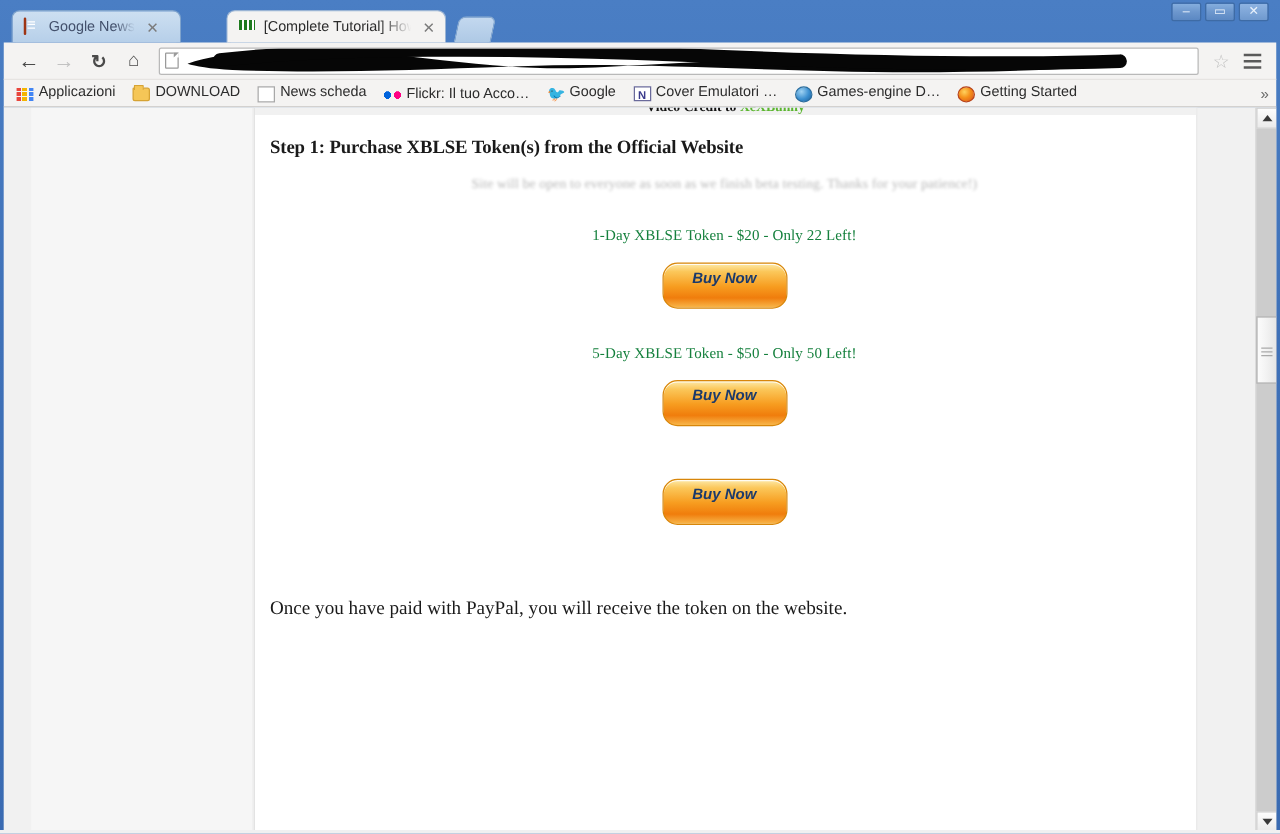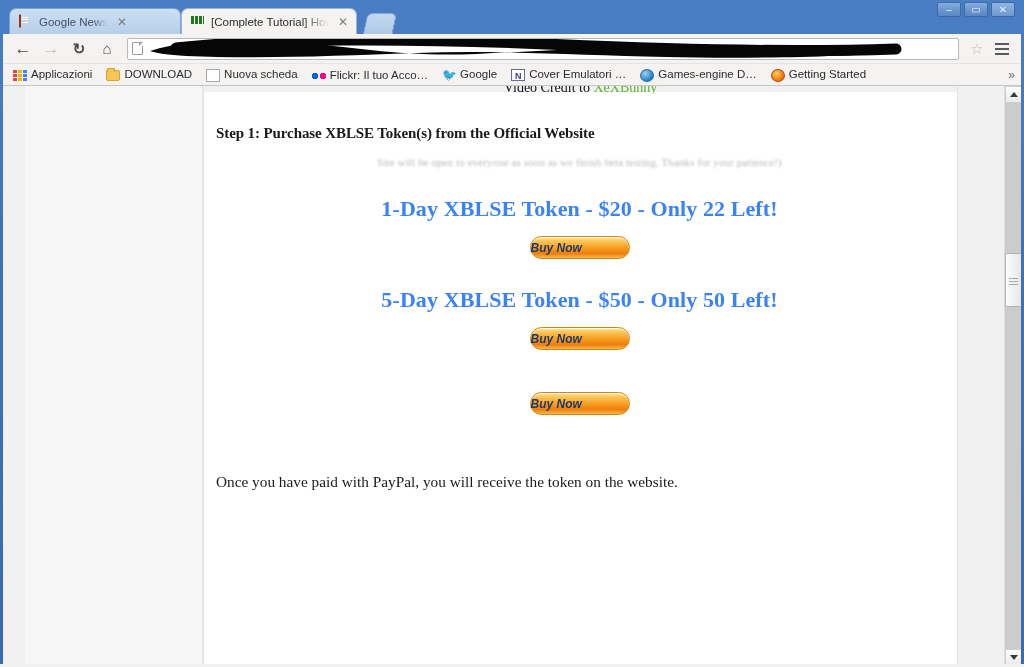--- a/index.html
+++ b/index.html
@@ -160,50 +160,50 @@
     border-left: 1px solid #e3e3e3; border-right: 1px solid #e3e3e3;
     font-family: "Liberation Serif", serif;
     color: #1a1a1a;
   }
   #leftrail { position:absolute; left:22px; top:0; width:178px; height:100%;
     background:#f6f6f6; border-right:1px solid #e9e9e9; }
   .topstrip { position:absolute; left:0; top:0; width:100%; height:6px; background:#f1f1f1; }
 
   .credit-line {
     position: absolute; left: 0; top: -6px; width: 100%; text-align: center;
-    font-weight: normal; font-size: 14px; color: #111;
+    font-weight: bold; font-size: 11px; color: #111;
     overflow: hidden; height: 14px;
   }
   .credit-link { color: #5ab52e; }
 
   .pad { padding: 0 14px 0 12px; }
   h3.step {
-    font-size: 15px; font-weight: bold; margin-top: 39px; letter-spacing: -0.1px;
+    font-size: 15px; font-weight: bold; margin-top: 24px; letter-spacing: -0.1px;
   }
   p.body {
     font-size: 15.3px; line-height: 23px; margin-top: 22px; max-width: 725px;
   }
   .ghostline {
     margin-top: 14px; text-align:center; font-size: 11px; color:#2a2a2a;
     opacity: 0.34; filter: blur(1.15px); letter-spacing: 0.1px;
     white-space: nowrap; overflow: hidden;
   }
 
   .offer { margin-top: 28px; text-align: center; }
-  .offer-title { font-size: 22px; font-weight: bold; color:#3b82f6; letter-spacing:0.1px; }
+  .offer-title { font-size: 12px; font-weight: normal; color:#15803d; letter-spacing:0.1px; }
   .buynow {
     display: inline-block; margin-top: 14px;
-    width: 100px; height: 23px; line-height: 23px;
+    width: 100px; height: 37px; line-height: 23px;
     border-radius: 12px;
     background: linear-gradient(to bottom, #fde9a8 0%, #fbc75a 18%, #f79d20 52%, #f07d0c 78%, #f8b64a 100%);
     border: 1px solid #d8860a;
     box-shadow: inset 0 1px 0 rgba(255,255,255,.85);
     color: #1b3a6b; font-style: italic; font-weight: bold;
     font-family: "Liberation Sans", sans-serif; font-size: 12px;
-    text-align: left; cursor: pointer; user-select:none;
+    text-align: center; cursor: pointer; user-select:none;
   }
 
   .stock { margin-top: 48px; text-align: center; }
   .stock-head {
     font-size: 17px; font-weight: bold; text-decoration: underline;
     color: #111; letter-spacing: 0.2px;
   }
   .stock-line { font-size: 12.2px; line-height: 14.2px; color: #1a1a1a; margin-top: 2px; }
   .stock-line:first-of-type { margin-top: 5px; }
 
@@ -235,21 +235,21 @@
 
   #statusfill { position:absolute; left:0; bottom:0; width:100%; height:3px; background:#f1f1f1; }
 </style>
 </head>
 <body>
 
 <div id="window">
 
   <div id="tabstrip">
 
-    <div class="tab inactive" style="left:6px; width:172px;">
+    <div class="tab inactive" style="left:6px; width:136px;">
       <span class="tab-fav"><span class="fav-news"></span></span>
       <span class="tab-title">Google News</span>
       <span class="tab-close">✕</span>
     </div>
 
     <div class="tab active" style="left:178px; width:176px;">
       <span class="tab-fav"><span class="fav-green"></span></span>
       <span class="tab-title">[Complete Tutorial] How t</span>
       <span class="tab-close">✕</span>
     </div>
@@ -297,21 +297,21 @@
     <div class="bm">
       <span class="bm-ico ico-apps"></span>
       <span>Applicazioni</span>
     </div>
     <div class="bm">
       <span class="bm-ico ico-folder"></span>
       <span>DOWNLOAD</span>
     </div>
     <div class="bm">
       <span class="bm-ico ico-page"></span>
-      <span>Nuova scheda</span>
+      <span>News scheda</span>
     </div>
     <div class="bm">
       <span class="bm-ico ico-flickr"></span>
       <span>Flickr: Il tuo Acco…</span>
     </div>
     <div class="bm">
       <span class="bm-ico ico-twitter">🐦</span>
       <span>Google</span>
     </div>
     <div class="bm">

